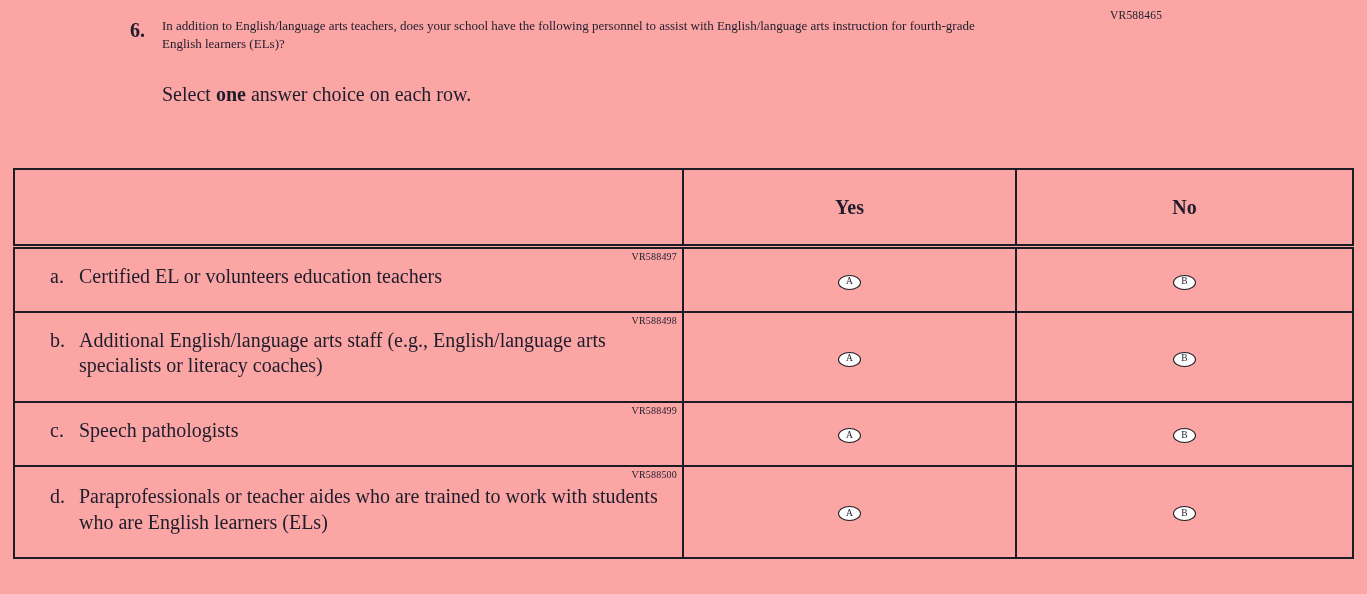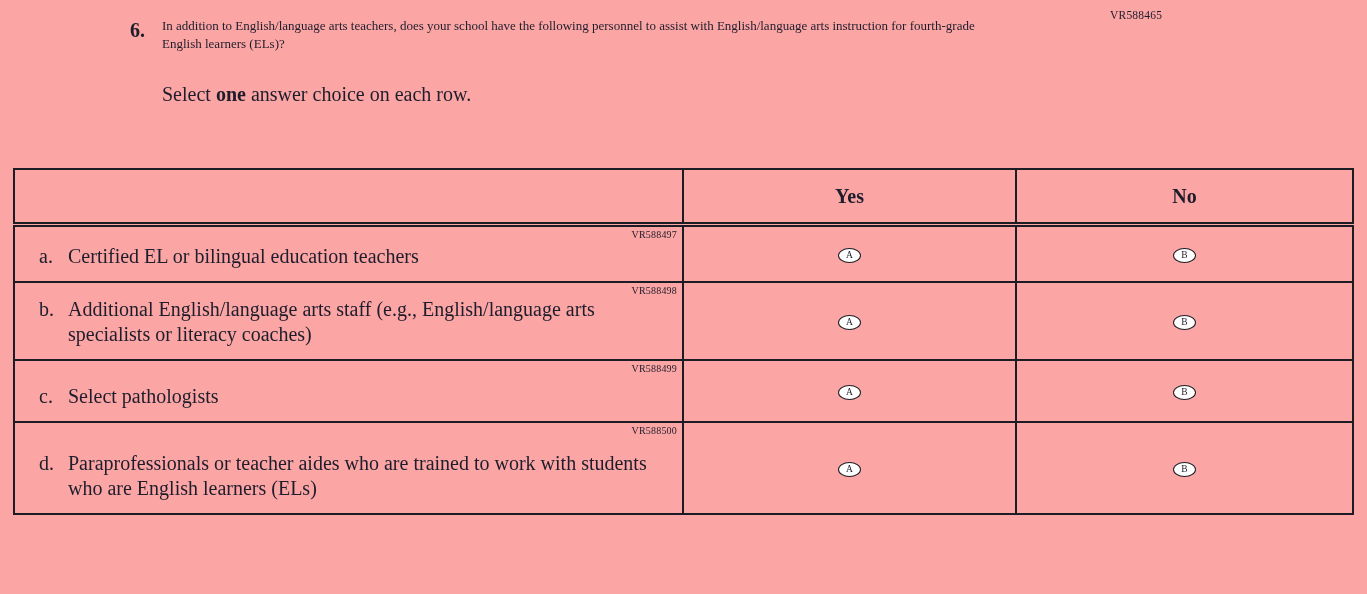--- a/index.html
+++ b/index.html
@@ -33,21 +33,21 @@
   .qtable{
     position:absolute;left:13px;top:168px;
     width:1339px;
     border-collapse:collapse;table-layout:fixed;
   }
   .qtable col.c-stub{width:669px;}
   .qtable col.c-yes{width:333px;}
   .qtable col.c-no{width:337px;}
   .qtable th,.qtable td{
     border:2px solid #1c1c24;
-    padding:4px;
+    padding:15px;
   }
   .qtable thead th{
     border-bottom:5px double #1c1c24;
     font-size:20px;font-weight:bold;
     text-align:center;vertical-align:middle;
     height:44px;
   }
   td.stub{position:relative;vertical-align:bottom;}
   .vr{
     position:absolute;top:2px;right:5px;
@@ -101,21 +101,21 @@
         <th>Yes</th>
         <th>No</th>
       </tr>
     </thead>
     <tbody>
       <tr style="height:57px">
         <td class="stub">
           <span class="vr">VR588497</span>
           <div class="item">
             <span class="marker">a.</span>
-            <span class="itext">Certified EL or bilingual education teachers</span>
+            <span class="itext">Certified EL or volunteers education teachers</span>
           </div>
         </td>
         <td class="opt">
           <span class="bubble">
               <span class="bletter">A</span>
             </span>
         </td>
         <td class="opt">
           <span class="bubble">
               <span class="bletter">B</span>
@@ -139,21 +139,21 @@
           <span class="bubble">
               <span class="bletter">B</span>
             </span>
         </td>
       </tr>
       <tr style="height:62px">
         <td class="stub">
           <span class="vr">VR588499</span>
           <div class="item">
             <span class="marker">c.</span>
-            <span class="itext">Select pathologists</span>
+            <span class="itext">Speech pathologists</span>
           </div>
         </td>
         <td class="opt">
           <span class="bubble">
               <span class="bletter">A</span>
             </span>
         </td>
         <td class="opt">
           <span class="bubble">
               <span class="bletter">B</span>

